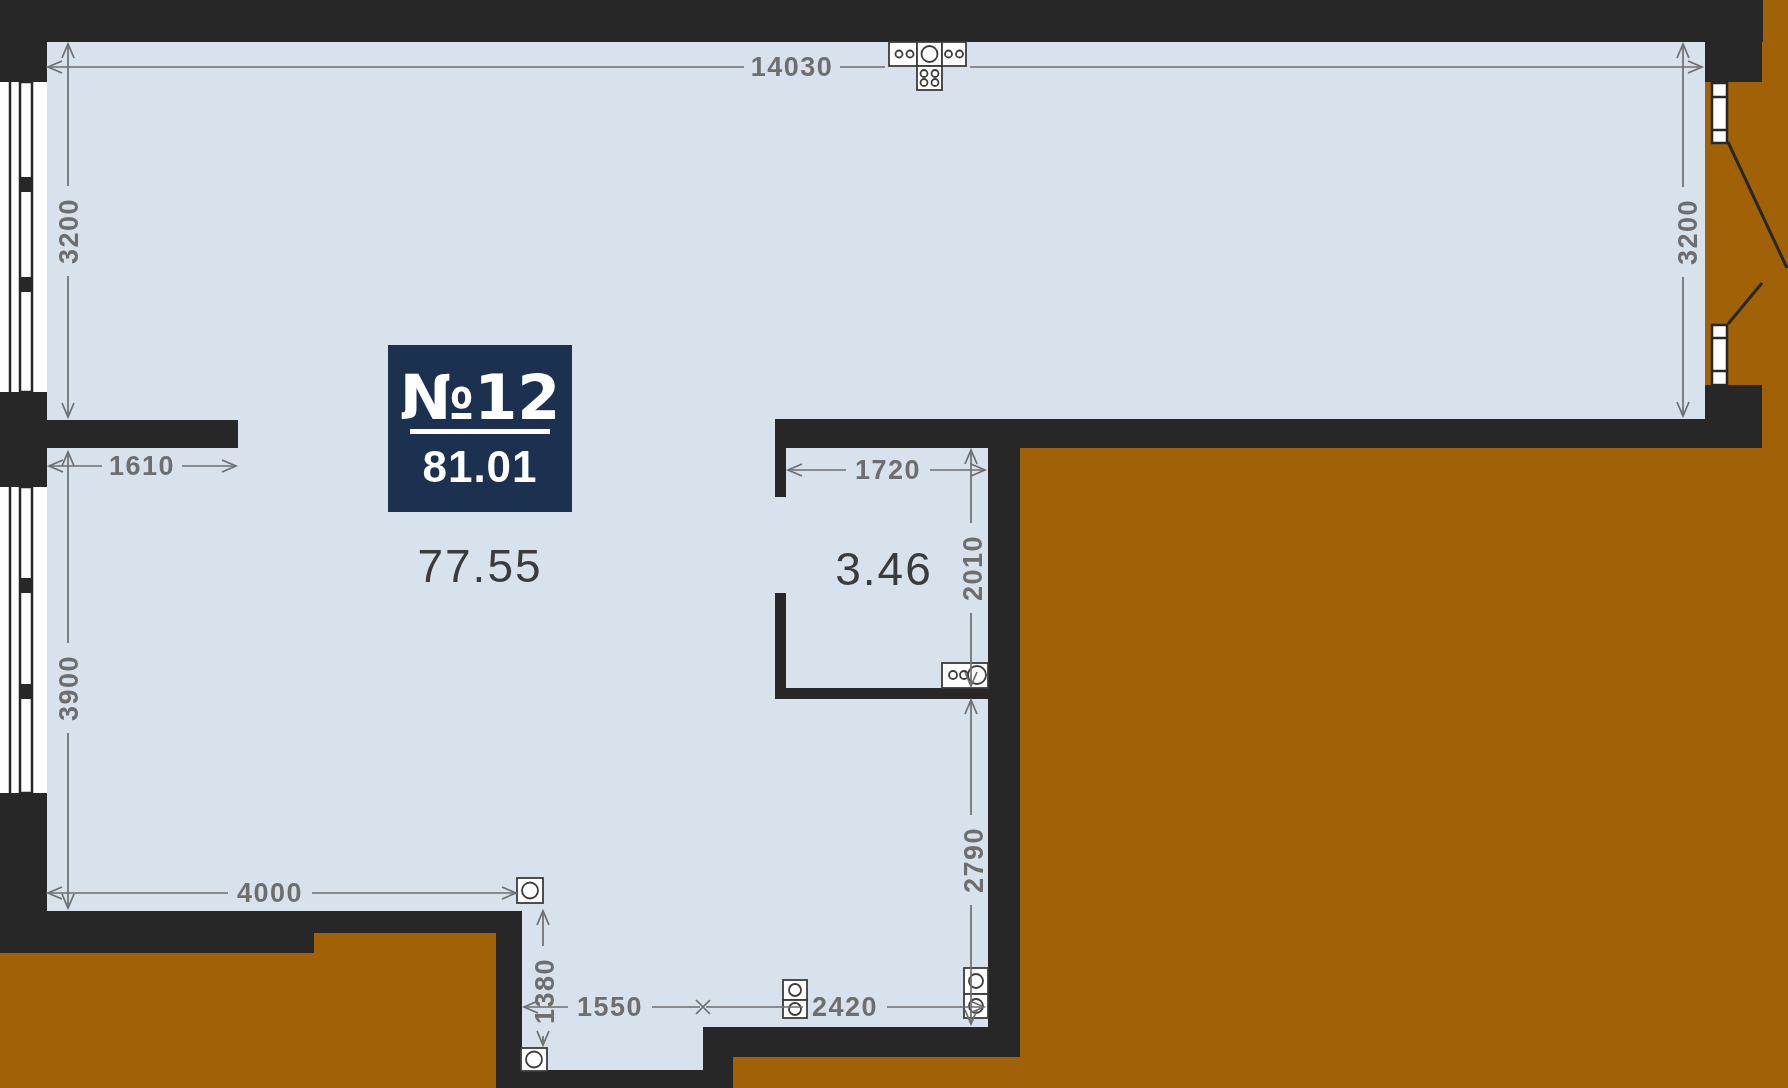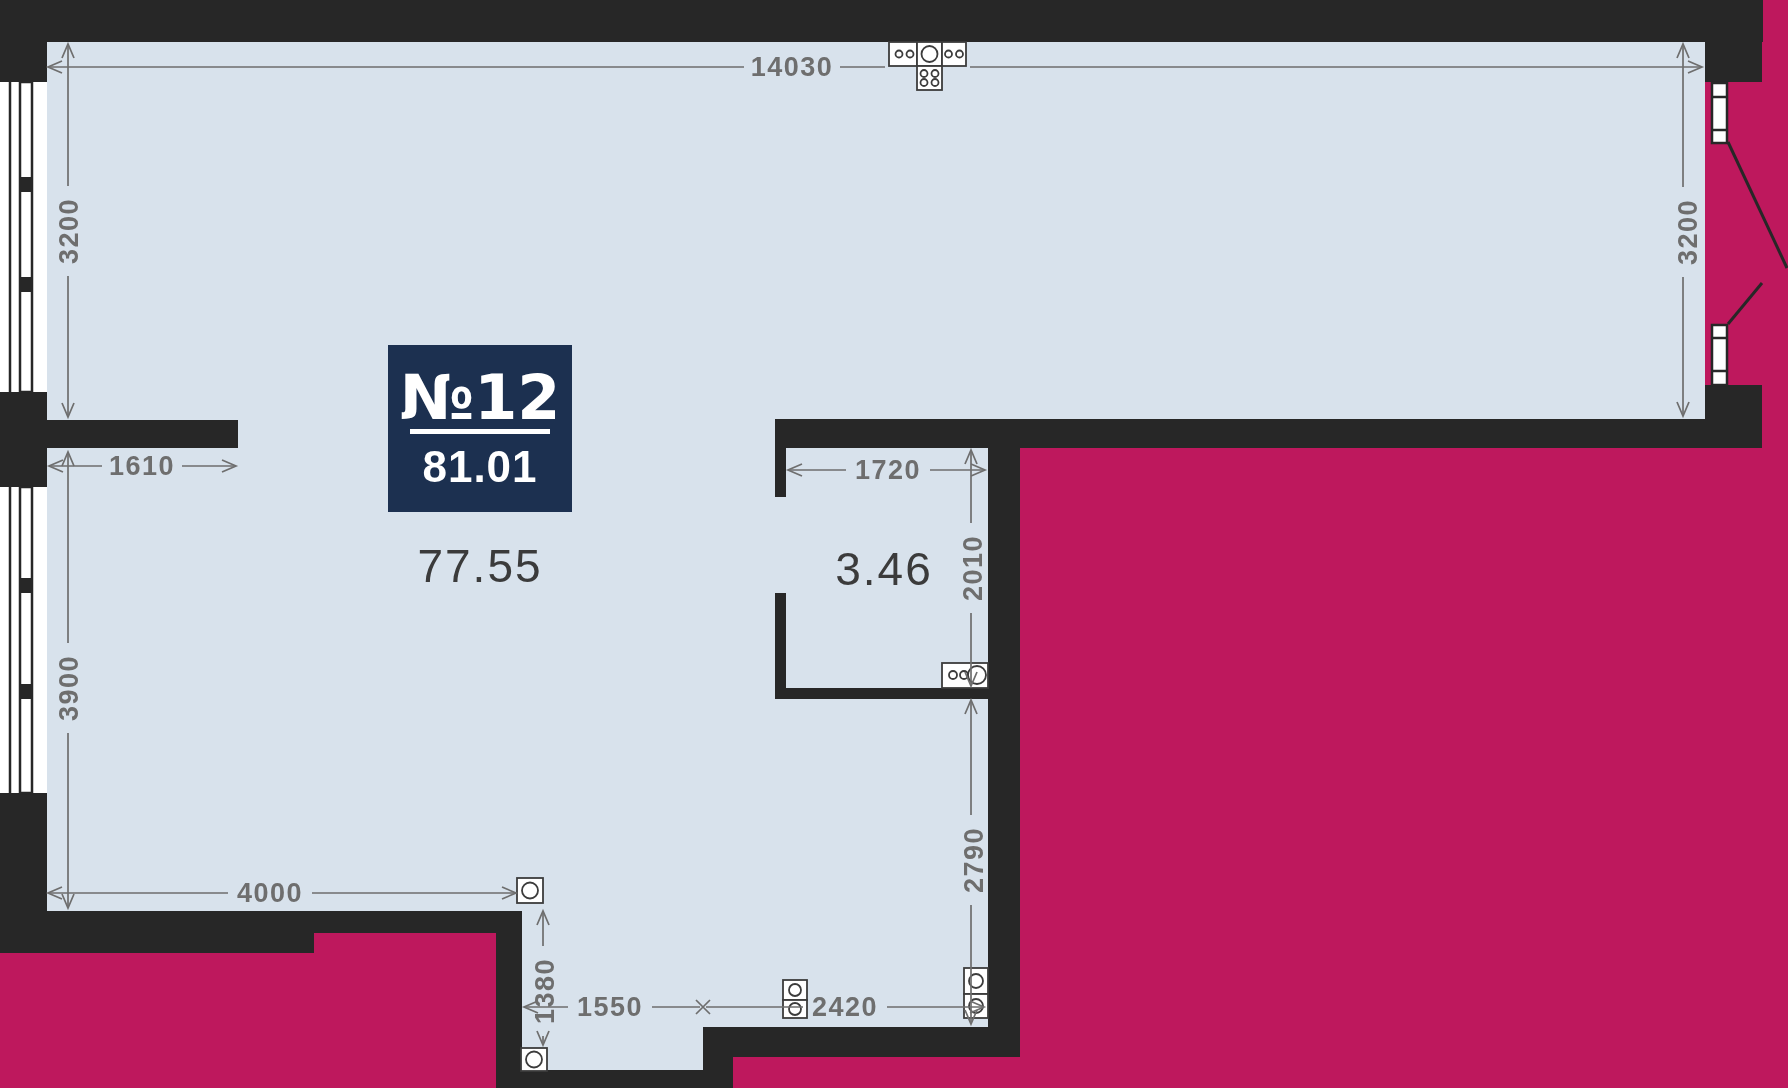--- a/index.html
+++ b/index.html
@@ -1,16 +1,16 @@
 <!DOCTYPE html>
 <html style="--wall: #272727; --floor: #d8e2ec; --dim: #6e6e6e; --badge: #1c3050; --area: #3b3b3b; --sym: #3c3c3c;"><head>
 <meta charset="utf-8">
 <style>
   html,body{margin:0;padding:0;background:#ffffff;}
-  .stage{position:relative;width:1788px;height:1088px;background:#be185d;overflow:hidden;
+  .stage{position:relative;width:1788px;height:1088px;background:#a16207;overflow:hidden;
          font-family:"Liberation Sans",sans-serif;}
   svg{display:block;}
   .floor{fill:var(--floor,#d8e2ec);}
   .wall{fill:var(--wall,#272727);}
   .winpane{fill:#ffffff;}
   .winline{stroke:var(--wall,#272727);stroke-width:2.5;fill:none;}
   .winbox{fill:#ffffff;stroke:var(--wall,#272727);stroke-width:2.5;}
   .wintick{fill:var(--wall,#272727);}
   .jamb{fill:#ffffff;stroke:var(--wall,#272727);stroke-width:2.5;}
   .leaf{stroke:var(--wall,#272727);stroke-width:3;fill:none;}

